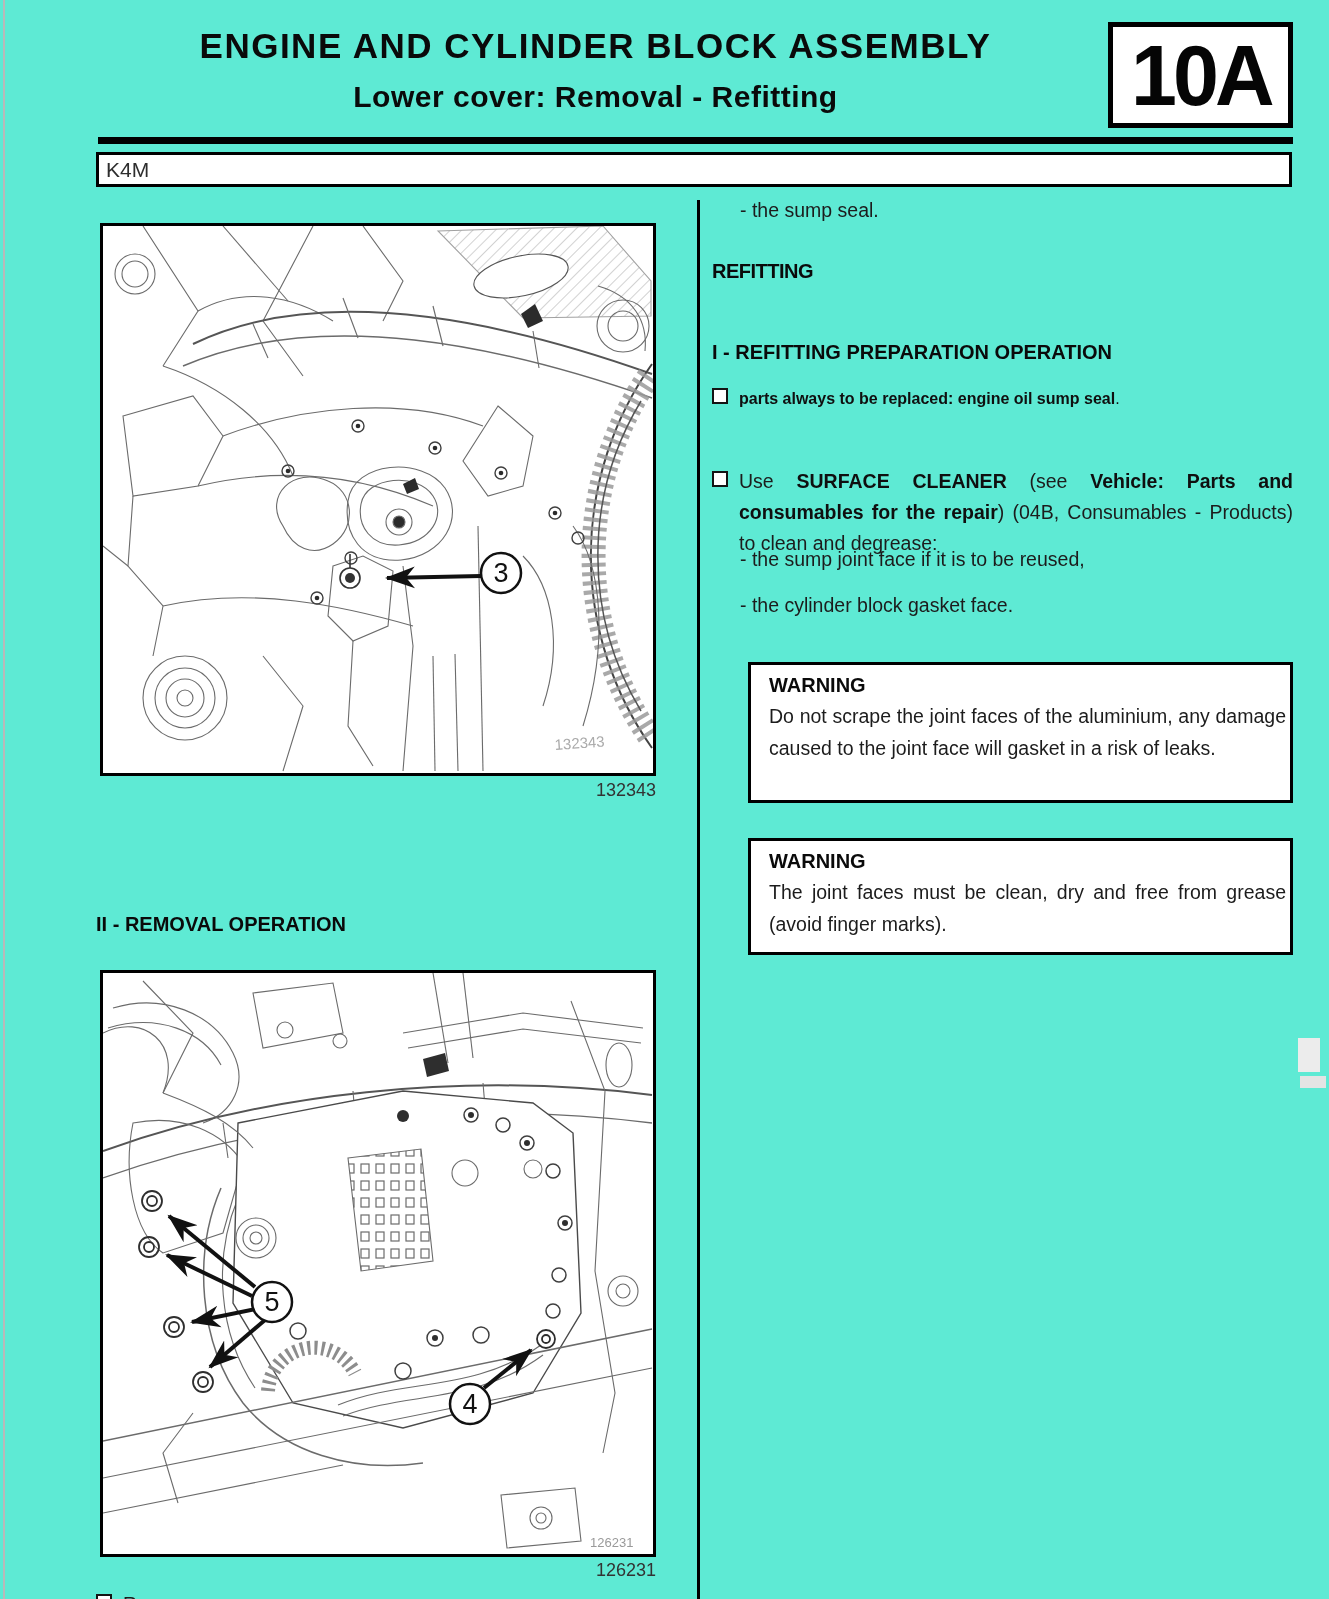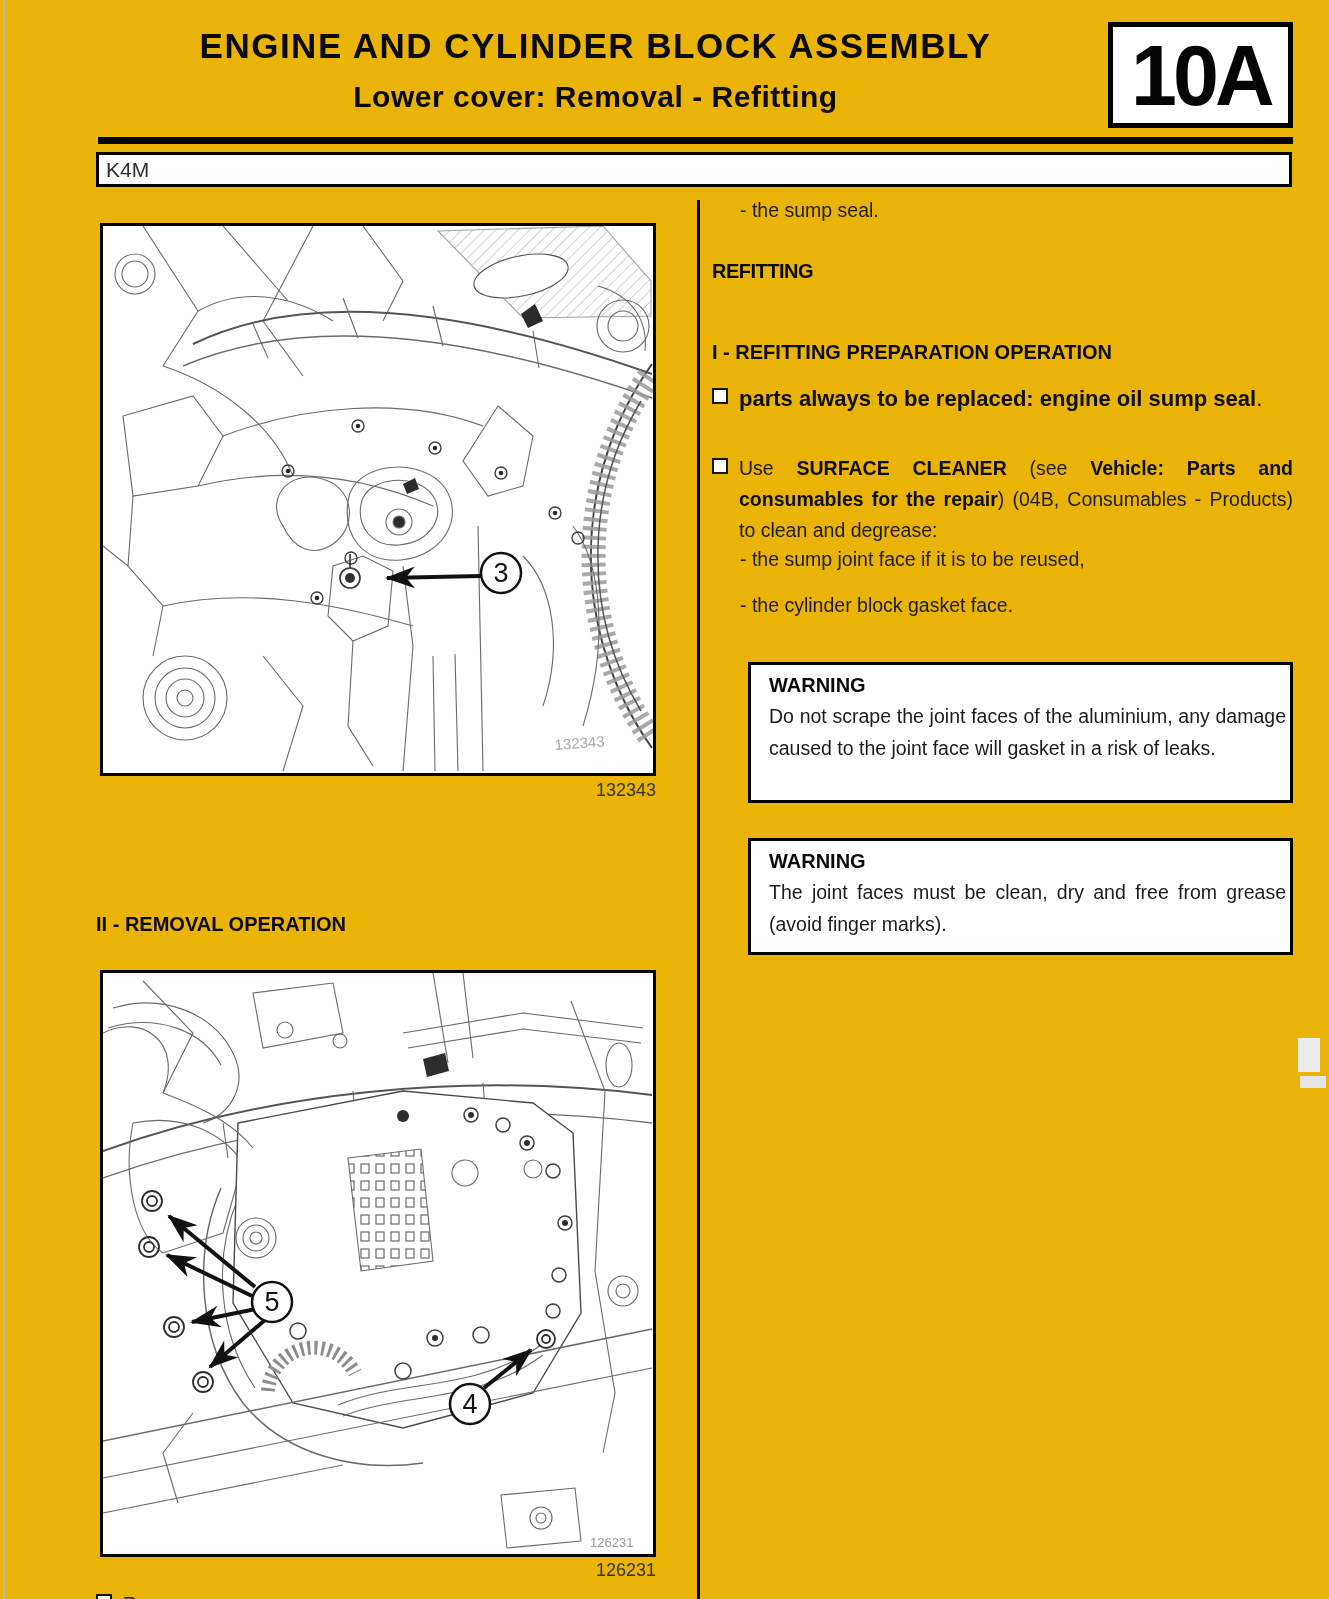--- a/index.html
+++ b/index.html
@@ -1,17 +1,17 @@
 <!DOCTYPE html>
 <html><head>
 <meta charset="utf-8">
 <style>
   html,body{margin:0;padding:0;background:#ffffff;}
   .page{
-    position:relative;width:1329px;height:1599px;background:#eab308;
+    position:relative;width:1329px;height:1599px;background:#5eead4;
     overflow:hidden;font-family:"Liberation Sans",sans-serif;color:#1c1c1c;
   }
   .abs{position:absolute;}
   
   .scan-edge{left:3px;top:0;width:2px;height:1599px;background:#b9b9b9;}
   .smudge{left:1298px;top:1038px;width:22px;height:34px;background:#ececec;}
   .smudge2{left:1300px;top:1076px;width:26px;height:12px;background:#e4e4e4;}
   
   .title1{left:98px;top:26px;width:995px;text-align:center;font-size:35px;font-weight:bold;letter-spacing:1.5px;color:#0a0a0a;}
   .title2{left:98px;top:80px;width:995px;text-align:center;font-size:30px;font-weight:bold;letter-spacing:0.5px;color:#0a0a0a;}
@@ -32,23 +32,23 @@
   
   .bullet{display:flex;}
   .chk{flex:none;width:12px;height:12px;border:2.5px solid #141414;margin-right:11px;margin-top:5px;background:#fff;}
   .btxt{text-align:justify;}
   .step1{left:96px;top:814px;width:560px;font-size:19.5px;line-height:30px;}
   .h2-left{left:96px;top:913px;font-size:20px;font-weight:bold;color:#0a0a0a;}
   .partial{left:96px;top:1589px;width:560px;font-size:19.5px;line-height:30px;}
   .rc-dash0{left:740px;top:199px;font-size:19.5px;}
   .h1-refit{left:712px;top:260px;font-size:20px;font-weight:bold;letter-spacing:-0.5px;color:#0a0a0a;}
   .h2-prep{left:712px;top:341px;font-size:20px;font-weight:bold;color:#0a0a0a;}
-  .rc-b1{left:712px;top:383px;width:581px;font-size:22px;line-height:31px;font-weight:bold;color:#0f0f0f;}
+  .rc-b1{left:712px;top:383px;width:581px;font-size:16px;line-height:31px;font-weight:bold;color:#0f0f0f;}
   .rc-b1 .end{font-weight:normal;}
-  .rc-b2{left:712px;top:453px;width:581px;font-size:19.5px;line-height:31px;}
+  .rc-b2{left:712px;top:466px;width:581px;font-size:19.5px;line-height:31px;}
   .rc-dash1{left:740px;top:548px;font-size:19.5px;}
   .rc-dash2{left:740px;top:594px;font-size:19.5px;}
   .warnbox{left:748px;width:545px;border:3px solid #000;box-sizing:border-box;background:#fff;padding:9px 4px 10px 18px;}
   .wb1{top:662px;height:141px;}
   .wb2{top:838px;height:117px;}
   .wtitle{font-size:20px;font-weight:bold;color:#0a0a0a;margin-bottom:3px;}
   .wbody{font-size:19.5px;line-height:32px;text-align:justify;color:#1c1c1c;}
   .b{font-weight:bold;color:#0f0f0f;}
   svg text{font-family:"Liberation Sans",sans-serif;}
 </style>

